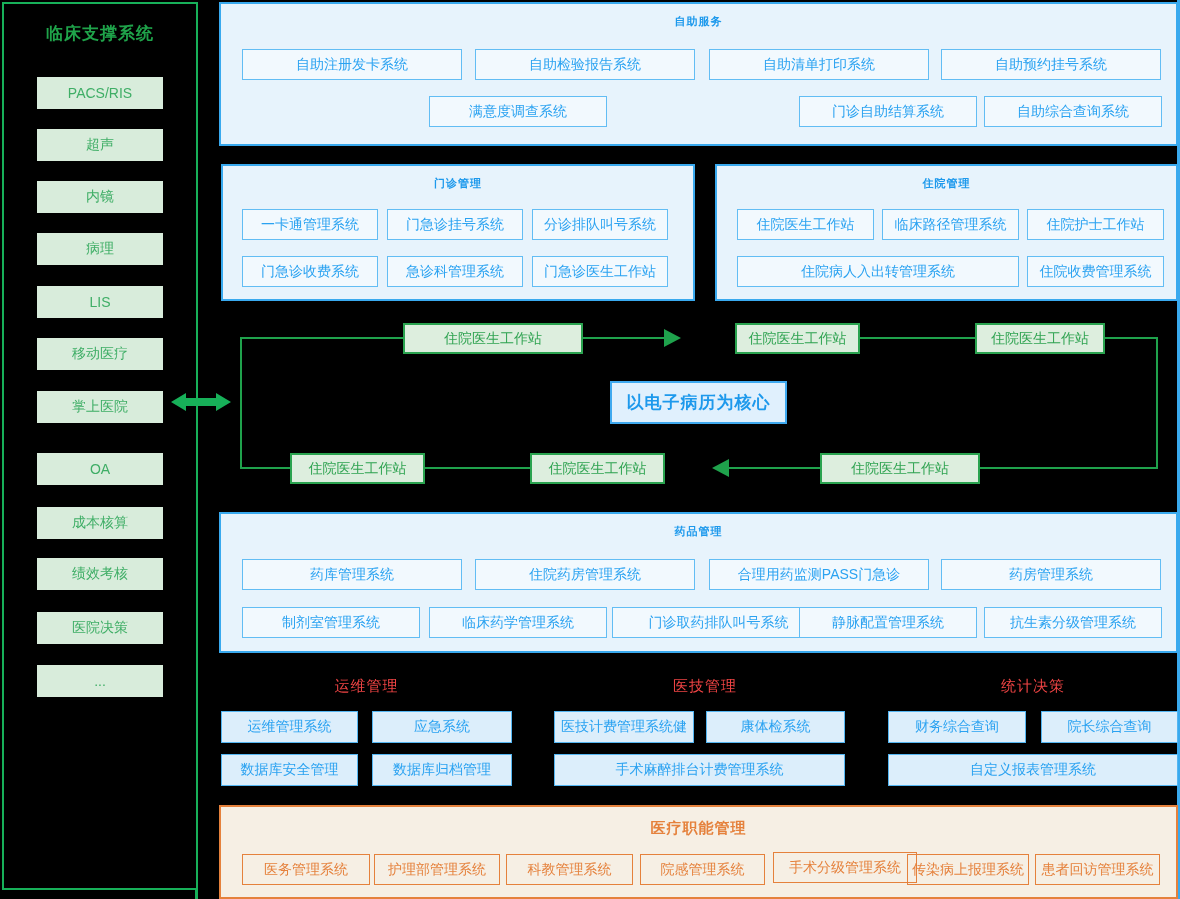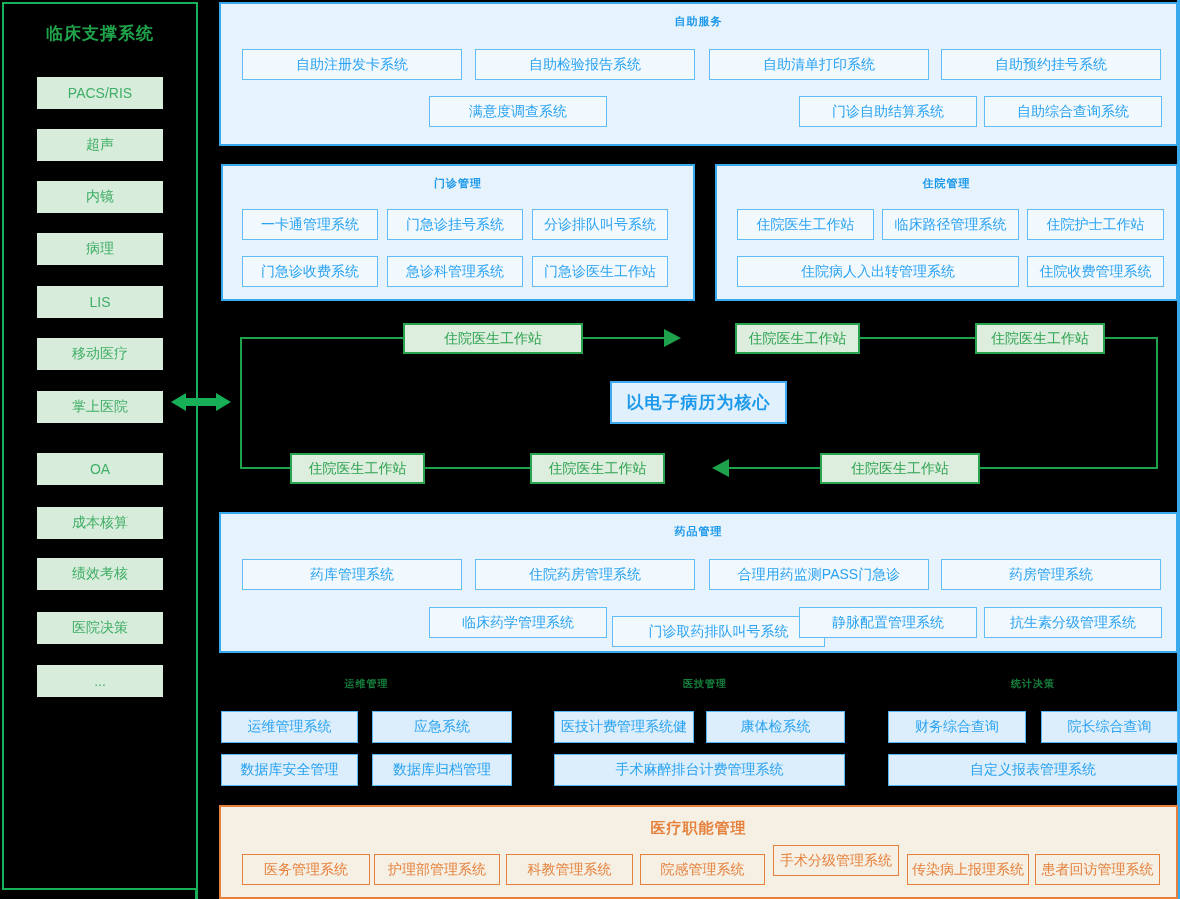--- a/index.html
+++ b/index.html
@@ -37,22 +37,22 @@
     background:#f2f9fe;border:1px solid #62bdf4;color:#2aa2f1;font-size:14px;
     display:flex;align-items:center;justify-content:center;white-space:nowrap;
   }
   
   .bbox2{
     position:absolute;height:32px;box-sizing:border-box;
     background:#dceefb;border:1px solid #54b6f2;color:#2aa2f1;font-size:14px;
     display:flex;align-items:center;justify-content:center;white-space:nowrap;
   }
   .bheader{
-    position:absolute;height:18px;text-align:center;font-weight:bold;
-    font-size:10px;color:#15803d;letter-spacing:1px;
+    position:absolute;height:18px;text-align:center;font-weight:normal;
+    font-size:15px;color:#ef4444;letter-spacing:1px;
   }
   
   .fbox{
     position:absolute;height:31px;box-sizing:border-box;
     background:#ddeede;border:2px solid #2aa34f;color:#2fa351;font-size:14px;
     display:flex;align-items:center;justify-content:center;white-space:nowrap;
   }
   .centerbox{
     position:absolute;box-sizing:border-box;
     background:#e0f0fd;border:2px solid #3fa9ef;color:#1d99ec;
@@ -157,22 +157,23 @@
   <div class="fbox" style="left:290px;top:453px;width:135px">住院医生工作站</div>
 
   <div class="centerbox" style="left:610px;top:381px;width:177px;height:43px">以电子病历为核心</div>
 
   <section class="panel" style="left:219px;top:512px;width:959px;height:141px">
     <div class="ptitle">药品管理</div>
     <div class="bbox" style="left:21px;top:45px;width:220px">药库管理系统</div>
     <div class="bbox" style="left:254px;top:45px;width:220px">住院药房管理系统</div>
     <div class="bbox" style="left:488px;top:45px;width:220px">合理用药监测PASS门急诊</div>
     <div class="bbox" style="left:720px;top:45px;width:220px">药房管理系统</div>
+    <div class="bbox" style="left:21px;top:93px;width:178px">制剂室管理系统</div>
     <div class="bbox" style="left:208px;top:93px;width:178px">临床药学管理系统</div>
-    <div class="bbox" style="left:391px;top:102px;width:213px">门诊取药排队叫号系统</div>
+    <div class="bbox" style="left:391px;top:93px;width:213px">门诊取药排队叫号系统</div>
     <div class="bbox" style="left:578px;top:93px;width:178px">静脉配置管理系统</div>
     <div class="bbox" style="left:763px;top:93px;width:178px">抗生素分级管理系统</div>
   </section>
 
   <div class="bheader" style="left:221px;top:677px;width:291px">运维管理</div>
   <div class="bheader" style="left:560px;top:677px;width:290px">医技管理</div>
   <div class="bheader" style="left:888px;top:677px;width:290px">统计决策</div>
 
   <div class="bbox2" style="left:221px;top:711px;width:137px">运维管理系统</div>
   <div class="bbox2" style="left:372px;top:711px;width:140px">应急系统</div>
@@ -185,18 +186,18 @@
   <div class="bbox2" style="left:372px;top:754px;width:140px">数据库归档管理</div>
   <div class="bbox2" style="left:554px;top:754px;width:291px">手术麻醉排台计费管理系统</div>
   <div class="bbox2" style="left:888px;top:754px;width:290px">自定义报表管理系统</div>
 
   <section class="panel-orange" style="left:219px;top:805px;width:959px;height:94px">
     <div class="ptitle-orange">医疗职能管理</div>
     <div class="obox" style="left:21px;top:47px;width:128px">医务管理系统</div>
     <div class="obox" style="left:153px;top:47px;width:126px">护理部管理系统</div>
     <div class="obox" style="left:285px;top:47px;width:127px">科教管理系统</div>
     <div class="obox" style="left:419px;top:47px;width:125px">院感管理系统</div>
-    <div class="obox" style="left:552px;top:38px;width:126px">手术分级管理系统</div>
+    <div class="obox" style="left:552px;top:45px;width:144px">手术分级管理系统</div>
     <div class="obox" style="left:686px;top:47px;width:122px">传染病上报理系统</div>
     <div class="obox" style="left:814px;top:47px;width:125px">患者回访管理系统</div>
   </section>
 
 </div>
 
 </body></html>

